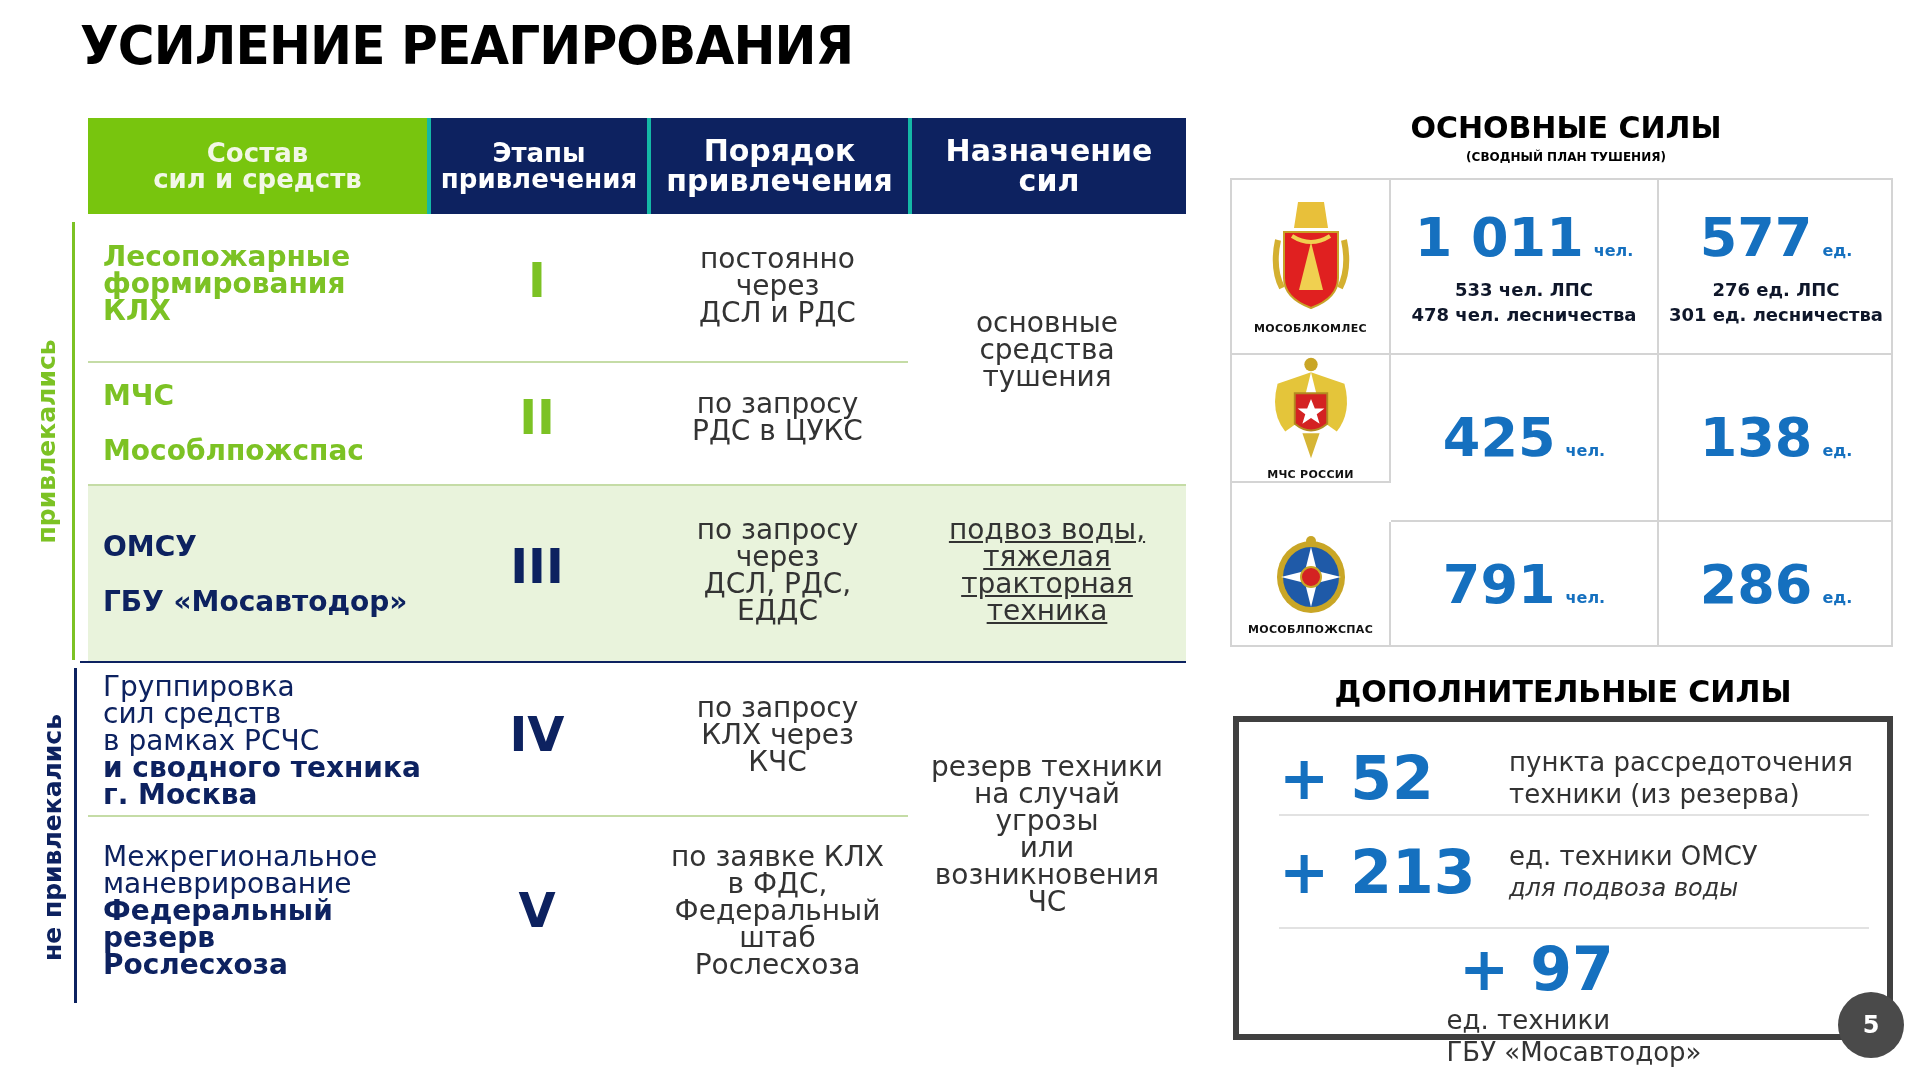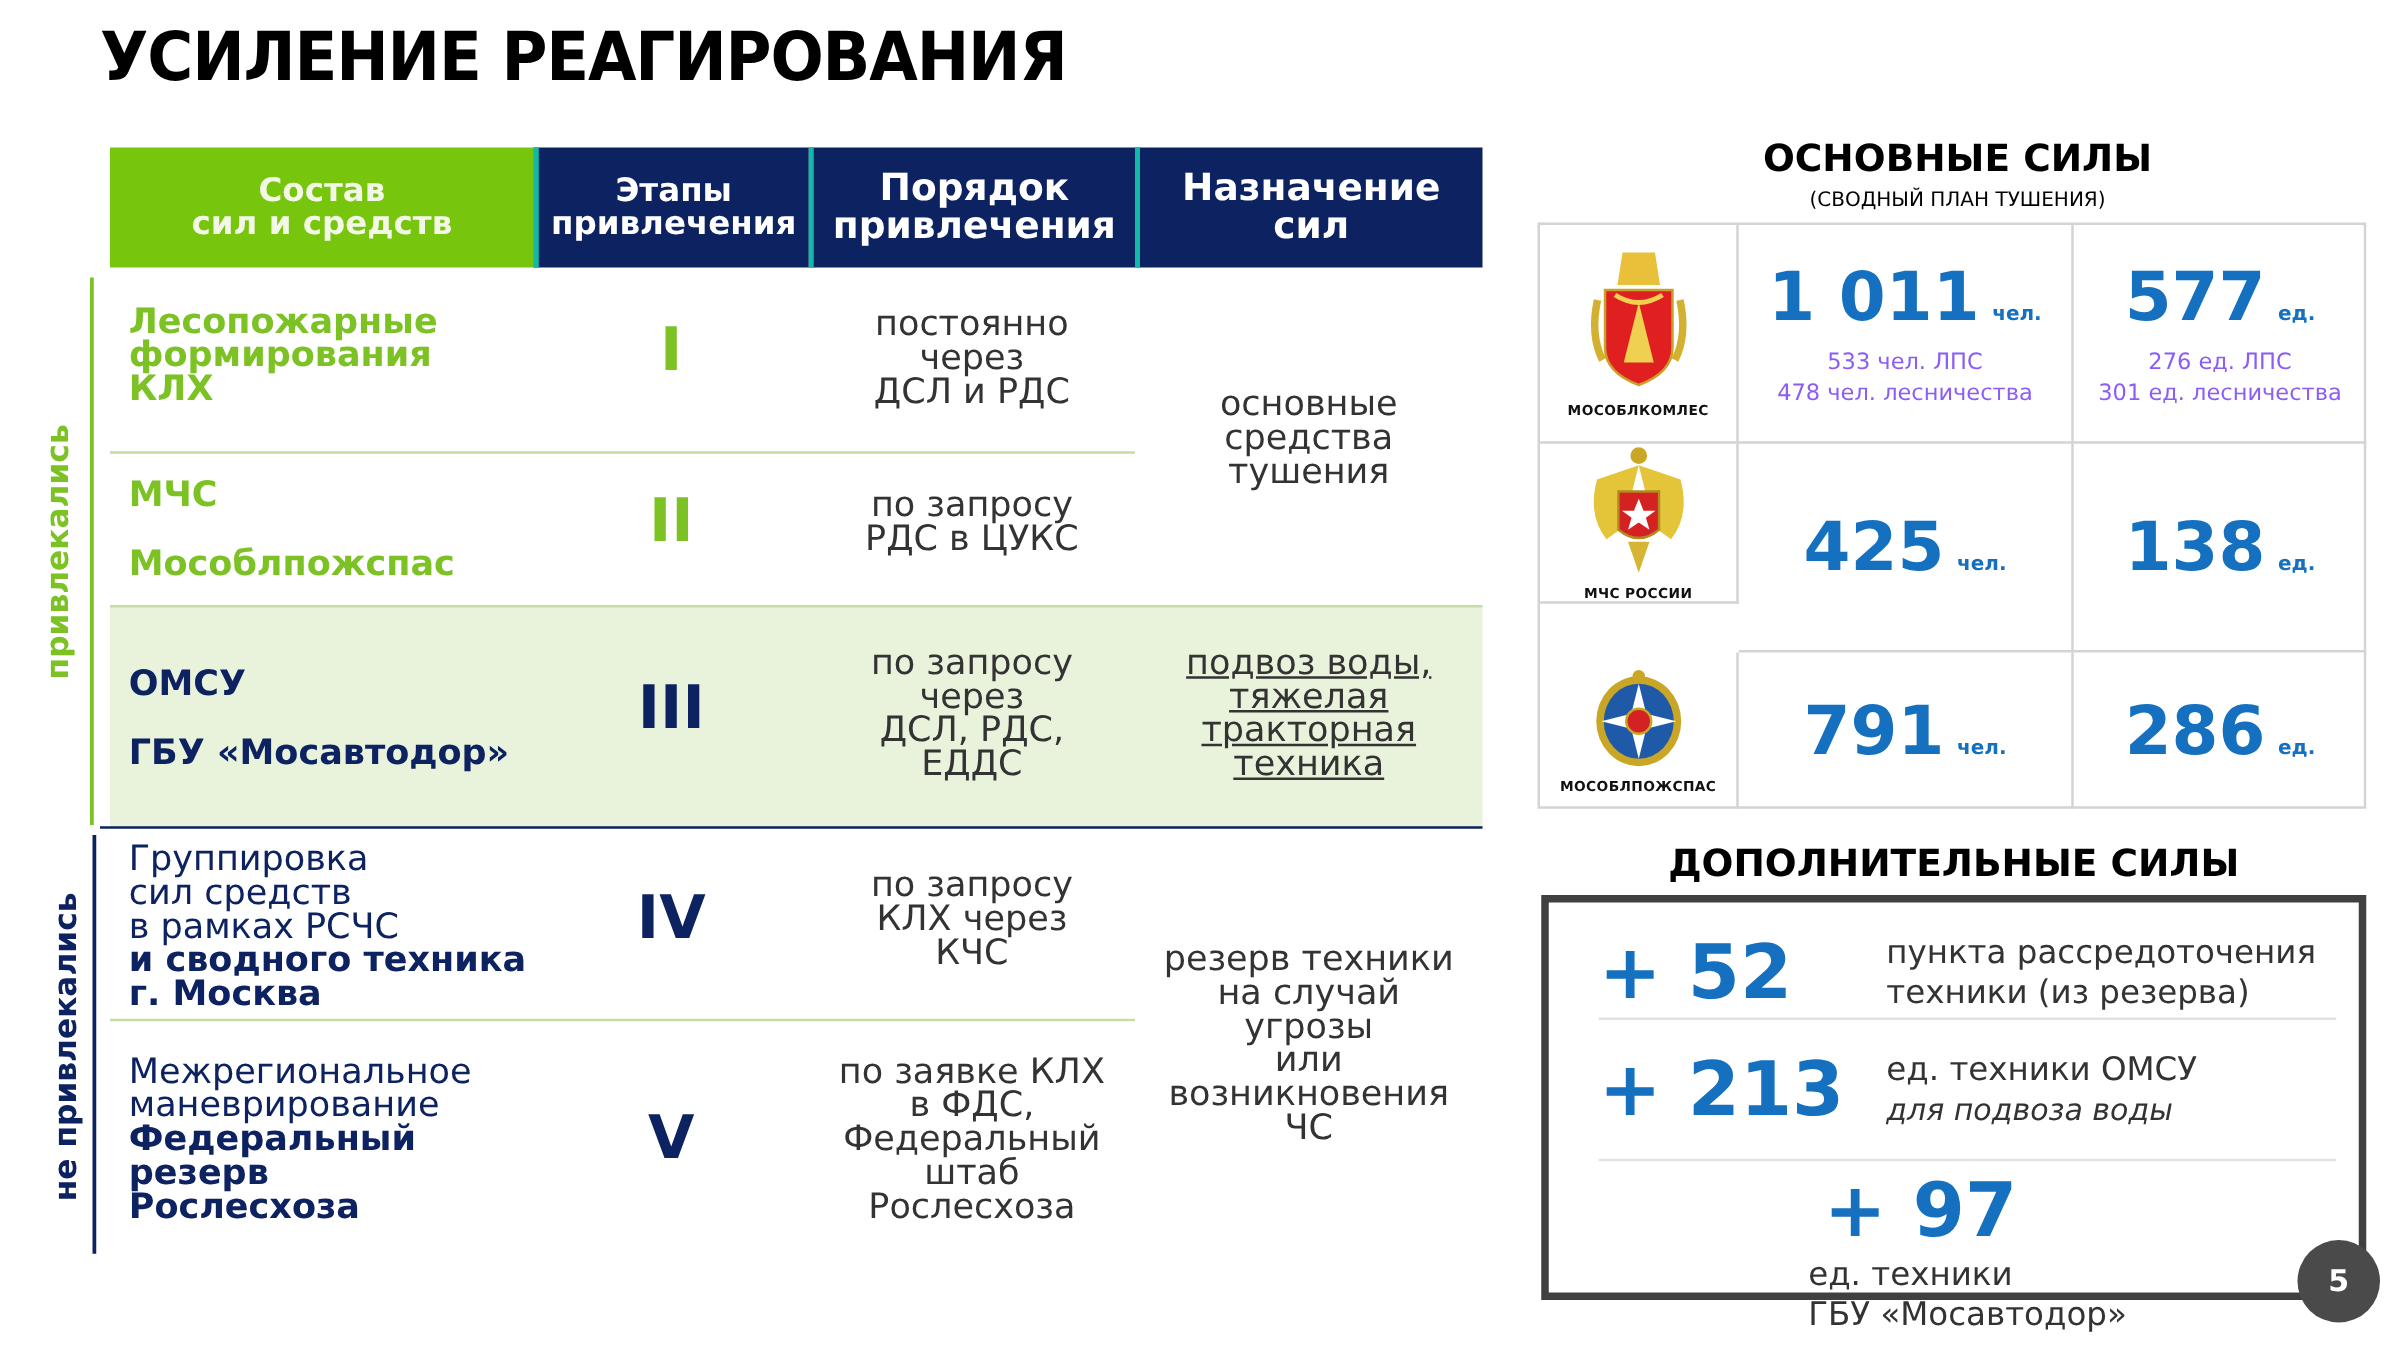--- a/index.html
+++ b/index.html
@@ -26,26 +26,26 @@
   .comp .gap { height:28px; }
   .comp .light { font-weight:normal; }
   .stage { left:427px; width:220px; align-items:center; font-size:48px; font-weight:bold; }
   .order { left:647px; width:261px; align-items:center; text-align:center; font-size:28px; line-height:27px; color:#333; }
   .purpose { left:908px; width:278px; align-items:center; text-align:center; font-size:28px; line-height:27px; color:#333; }
 
   .vlabel { font-weight:bold; font-size:25px; white-space:nowrap; transform:rotate(-90deg); transform-origin:center; text-align:center; }
 
   
   .sec-title { font-weight:bold; font-size:30px; color:#000; text-align:center; }
-  .sec-sub { font-weight:normal; font-size:16px; color:#000; text-align:center; }
+  .sec-sub { font-weight:bold; font-size:12px; color:#000; text-align:center; }
   .grid { left:1230px; top:178px; width:663px; height:469px; border:2px solid #d4d4d4; box-sizing:border-box; }
   .gcell { position:absolute; border-right:2px solid #d4d4d4; border-bottom:2px solid #d4d4d4; box-sizing:border-box; display:flex; flex-direction:column; align-items:center; justify-content:center; }
   .big-num { color:#1570bf; font-weight:bold; font-size:54px; white-space:nowrap; }
   .big-num .unit { font-size:16px; margin-left:10px; }
-  .sub-num { color:#8b5cf6; font-size:18px; text-align:center; line-height:25px; margin-top:8px; }
+  .sub-num { color:#0f172a; font-size:18px; text-align:center; line-height:25px; margin-top:8px;font-weight:bold; }
   .logo-cap { font-size:11px; font-weight:bold; color:#111; margin-top:6px; letter-spacing:0.3px; }
 
   .addbox { left:1233px; top:716px; width:660px; height:324px; border:6px solid #404040; box-sizing:border-box; }
   .addrow { position:absolute; left:40px; width:590px; display:flex; align-items:center; }
   .addnum { width:230px; color:#1570bf; font-weight:bold; font-size:60px; white-space:nowrap; }
   .adddesc { color:#333; font-size:26px; line-height:32px; }
   .adddesc .it { font-style:italic; font-size:24px; }
   .add-div { position:absolute; left:40px; width:590px; height:2px; background:#e2e2e2; }
 
   .page-badge { left:1838px; top:992px; width:66px; height:66px; border-radius:50%; background:#4a4a4a; color:#fff; font-weight:bold; font-size:24px; display:flex; align-items:center; justify-content:center; }

